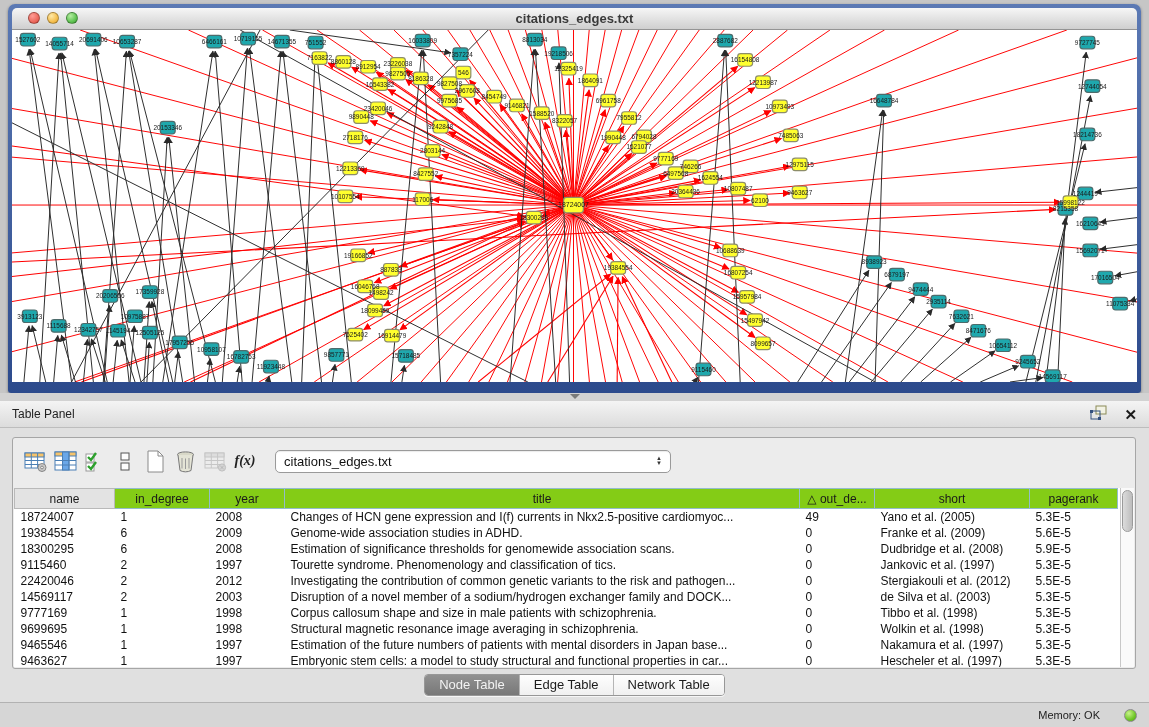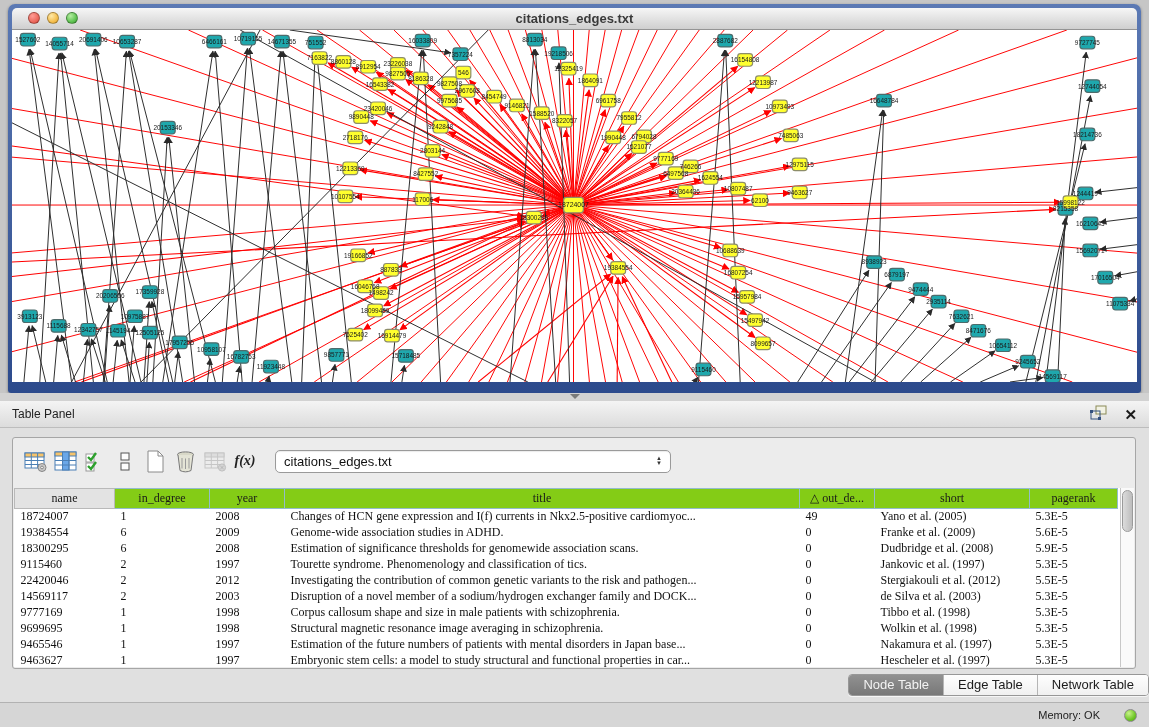--- a/index.html
+++ b/index.html
@@ -46,21 +46,21 @@
 
   .table-wrap{position:absolute;top:50px;left:1px;right:15px;bottom:1px;background:#fff;overflow:hidden}
   table{border-collapse:collapse;table-layout:fixed;font-size:12px}
   th{height:20px;background:#84cc16;border:1px solid #93bccb;font-weight:normal;text-align:center;
      color:#1a1a1a;padding:0 4px;overflow:hidden;white-space:nowrap;box-sizing:border-box}
   th.plain{background:#e3e3e3;border-color:#b9b9b9}
   td{height:16px;padding:0 6px;white-space:nowrap;overflow:hidden;text-overflow:ellipsis;color:#111;box-sizing:border-box}
   .vscroll{position:absolute;top:50px;right:1px;width:14px;bottom:1px;background:#fafafa;border-left:1px solid #c8c8c8;box-sizing:border-box}
   .vthumb{margin:2px 1px;height:40px;background:linear-gradient(90deg,#dcdcdc,#bdbdbd);border:1px solid #9a9a9a;border-radius:7px}
 
-  .tabs-row{position:absolute;left:0;top:273px;width:100%;display:flex;justify-content:flex-end}
+  .tabs-row{position:absolute;left:0;top:273px;width:100%;display:flex;justify-content:center}
   .seg{display:flex;border:1px solid #979797;border-radius:4px;overflow:hidden;height:20px;background:#fdfdfd;
        box-shadow:0 1px 0 rgba(255,255,255,.7)}
   .seg-item{padding:0 14px;line-height:20px;font-size:13px;color:#1c1c1c;border-left:1px solid #b5b5b5;
             background:linear-gradient(#fefefe,#f0f0f0)}
   .seg-item:first-child{border-left:none}
   .seg-item.selected{background:linear-gradient(#919191,#787878);color:#f3f3f3}
 
   
   .statusbar{position:absolute;left:0;top:702px;width:1149px;height:25px;background:#d6d6d6;
     border-top:1px solid #b2b2b2;display:flex;align-items:center;justify-content:flex-end;
@@ -613,21 +613,21 @@
       <div class="combo">
         <span>citations_edges.txt</span>
         <span class="combo-arrows">
             <span>▲</span>
             <span>▼</span>
           </span>
       </div>
     </div>
 
     <div class="table-wrap">
-      <table id="node-table" style="width: 1103px; font-family: Liberation Serif, serif;">
+      <table id="node-table" style="width: 1103px;">
         <colgroup id="nt-cols">
             <col style="width: 100px;">
             <col style="width: 95px;">
             <col style="width: 75px;">
             <col style="width: 515px;">
             <col style="width: 75px;">
             <col style="width: 155px;">
             <col style="width: 88px;">
           </colgroup>
         <thead>

